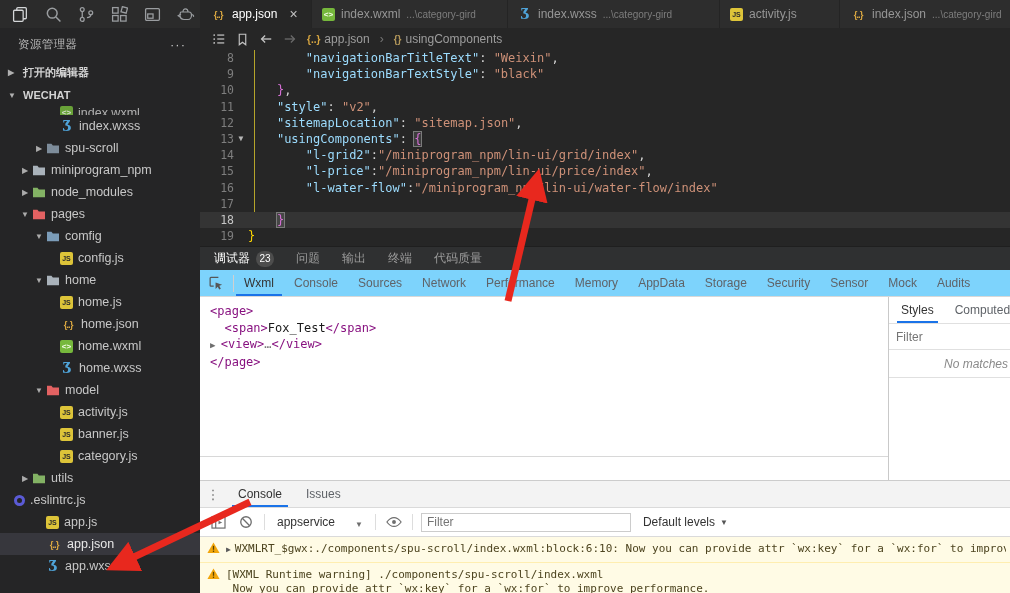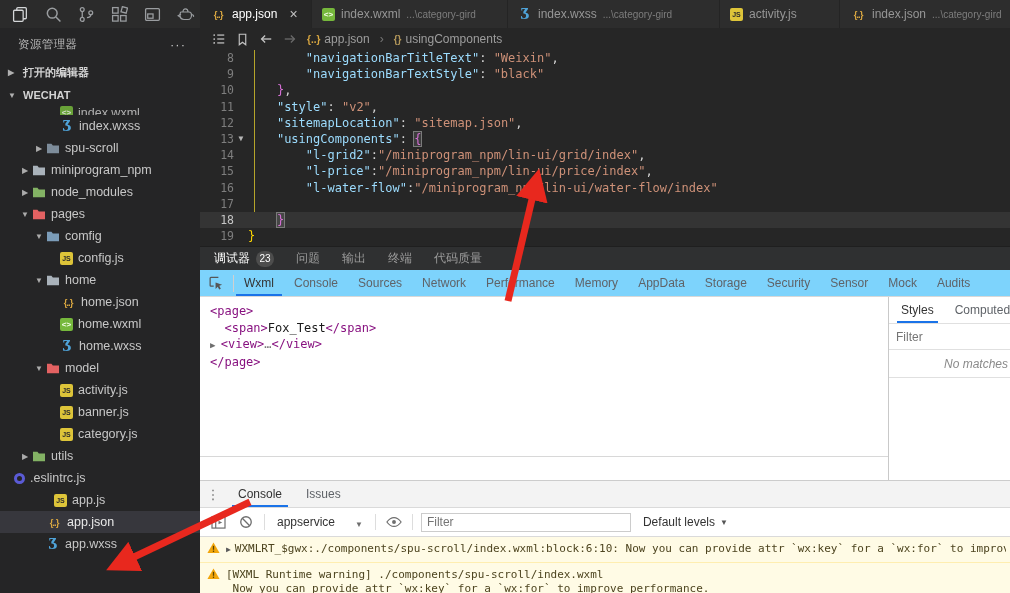--- a/index.html
+++ b/index.html
@@ -279,20 +279,25 @@
           <span class="tw">▼</span>
           <span class="icon i-folder">
             <svg width="14" height="12" viewBox="0 0 16 14">
               <path d="M1 2h5.2l1.6 2H15v9H1z" fill="#a9b2ba"></path>
             </svg>
           </span>
           <span class="lbl">home</span>
         </div>
         <div class="trow" style="padding-left: 46px;">
           <span class="tw"></span>
+          <span class="icon i-js">JS</span>
+          <span class="lbl">home.js</span>
+        </div>
+        <div class="trow" style="padding-left: 46px;">
+          <span class="tw"></span>
           <span class="icon i-json">{..}</span>
           <span class="lbl">home.json</span>
         </div>
         <div class="trow" style="padding-left: 46px;">
           <span class="tw"></span>
           <span class="icon i-wxml">&lt;&gt;</span>
           <span class="lbl">home.wxml</span>
         </div>
         <div class="trow" style="padding-left: 46px;">
           <span class="tw"></span>
@@ -330,21 +335,21 @@
               <path d="M1 2h5.2l1.6 2H15v9H1z" fill="#83b264"></path>
             </svg>
           </span>
           <span class="lbl">utils</span>
         </div>
         <div class="trow" style="">
           <span class="tw"></span>
           <span class="icon i-eslint"></span>
           <span class="lbl">.eslintrc.js</span>
         </div>
-        <div class="trow" style="padding-left: 40px;">
+        <div class="trow" style="padding-left: 32px;">
           <span class="tw"></span>
           <span class="icon i-js">JS</span>
           <span class="lbl">app.js</span>
         </div>
         <div class="trow selected" style="padding-left: 32px;">
           <span class="tw"></span>
           <span class="icon i-json">{..}</span>
           <span class="lbl">app.json</span>
         </div>
         <div class="trow" style="padding-left: 32px;">

